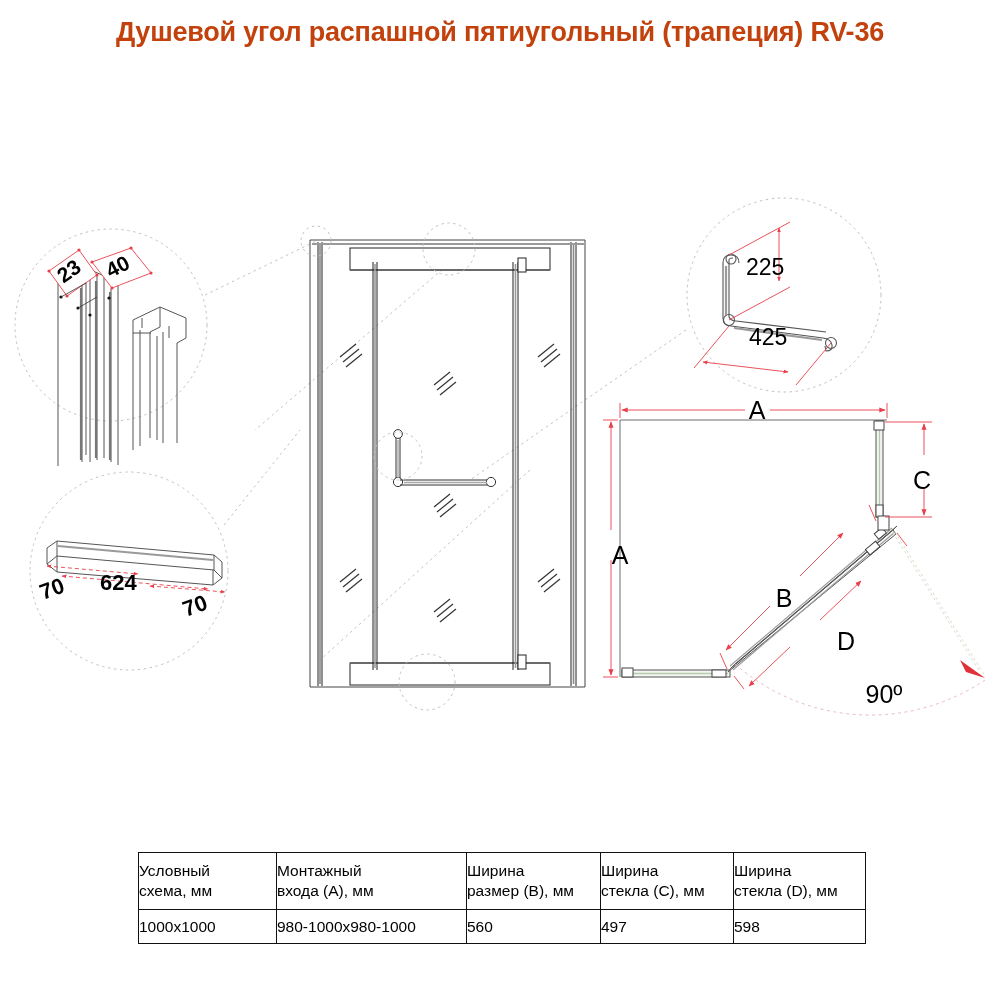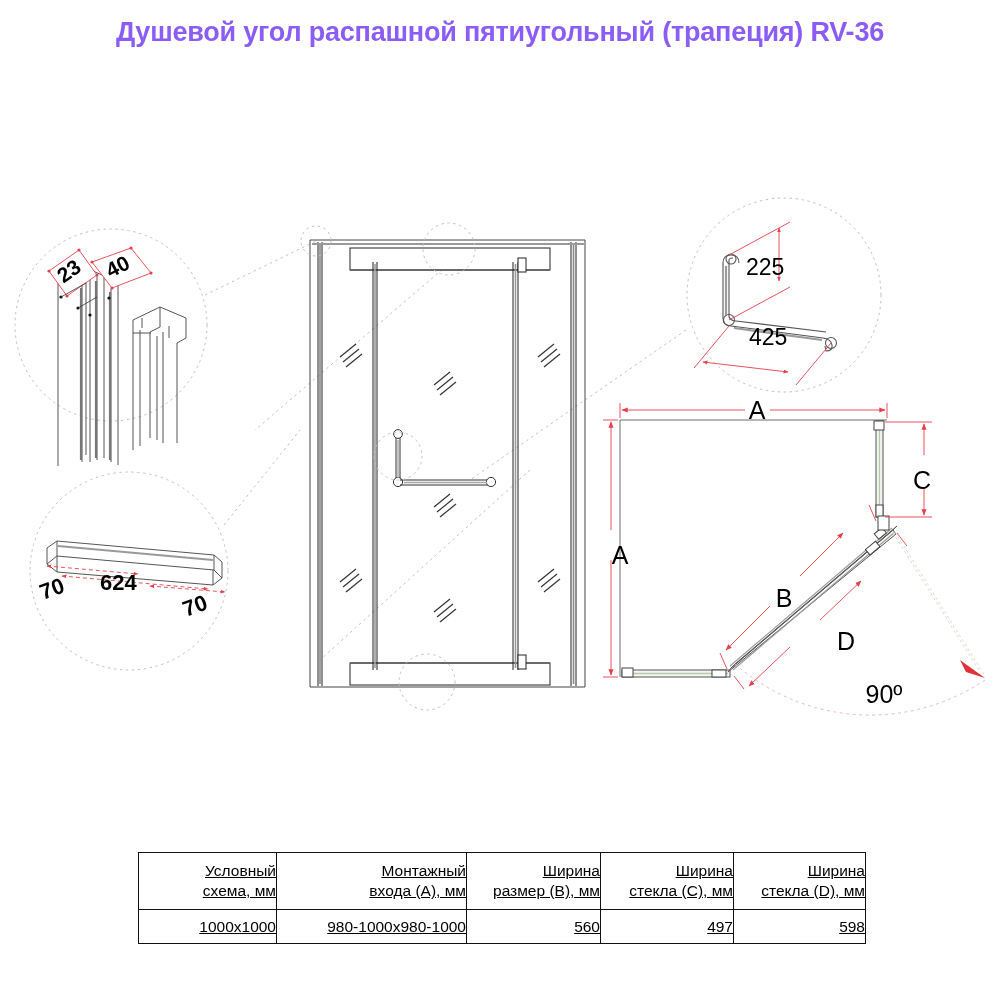--- a/index.html
+++ b/index.html
@@ -15,46 +15,45 @@
   #page{position:relative;width:1000px;height:1000px;}
 
   
   .title-block{
     position:absolute;left:0;top:16px;width:1000px;
     text-align:center;
     font-size:27px;
     font-weight:700;
     line-height:1.22;
     letter-spacing:-0.2px;
-    color:#8b5cf6;
+    color:#c2410c;
   }
   .title-line{display:block;white-space:nowrap;}
 
   
   #drawing{position:absolute;left:0;top:0;width:1000px;height:1000px;}
 
   
   .spec-table-wrap{
     position:absolute;left:138px;top:852px;width:727px;
   }
   table.spec{
     border-collapse:collapse;
     width:727px;
     table-layout:fixed;
     font-size:15.5px;
     color:#000;
   }
   table.spec th, table.spec td{
     border:1px solid #111;
-    text-align:right;
+    text-align:left;
     vertical-align:middle;
     padding:0;
     line-height:1.28;
     font-weight:400;
-    text-decoration:underline;
   }
   table.spec th{height:56px;font-weight:400;}
   table.spec td{height:33px;}
   .th-l1{display:block;}
   .th-l2{display:block;}
   col.c1{width:138px;}
   col.c2{width:190px;}
   col.c3{width:134px;}
   col.c4{width:133px;}
   col.c5{width:132px;}

